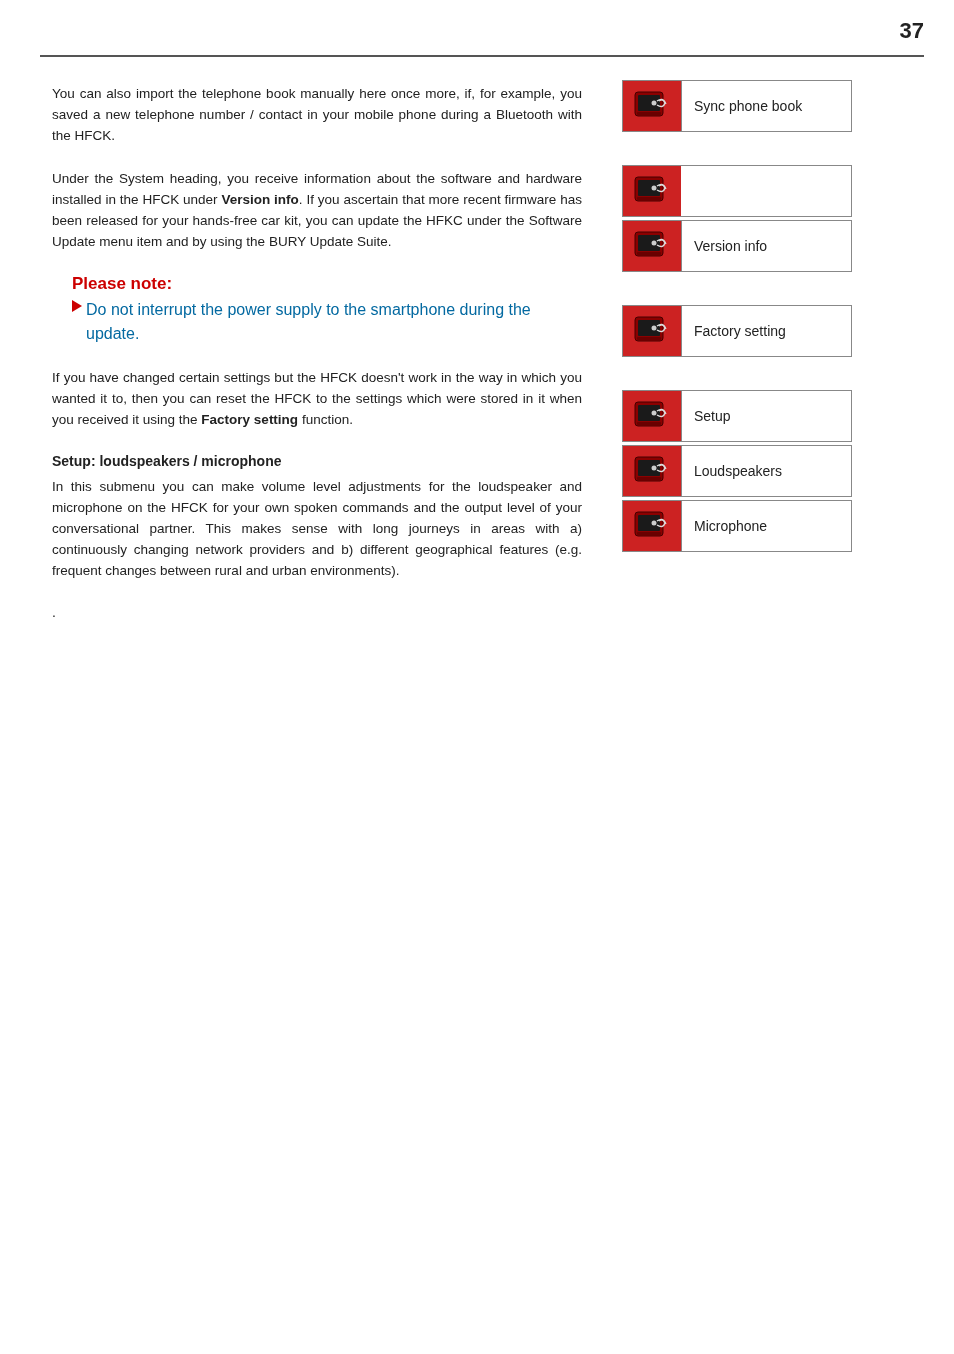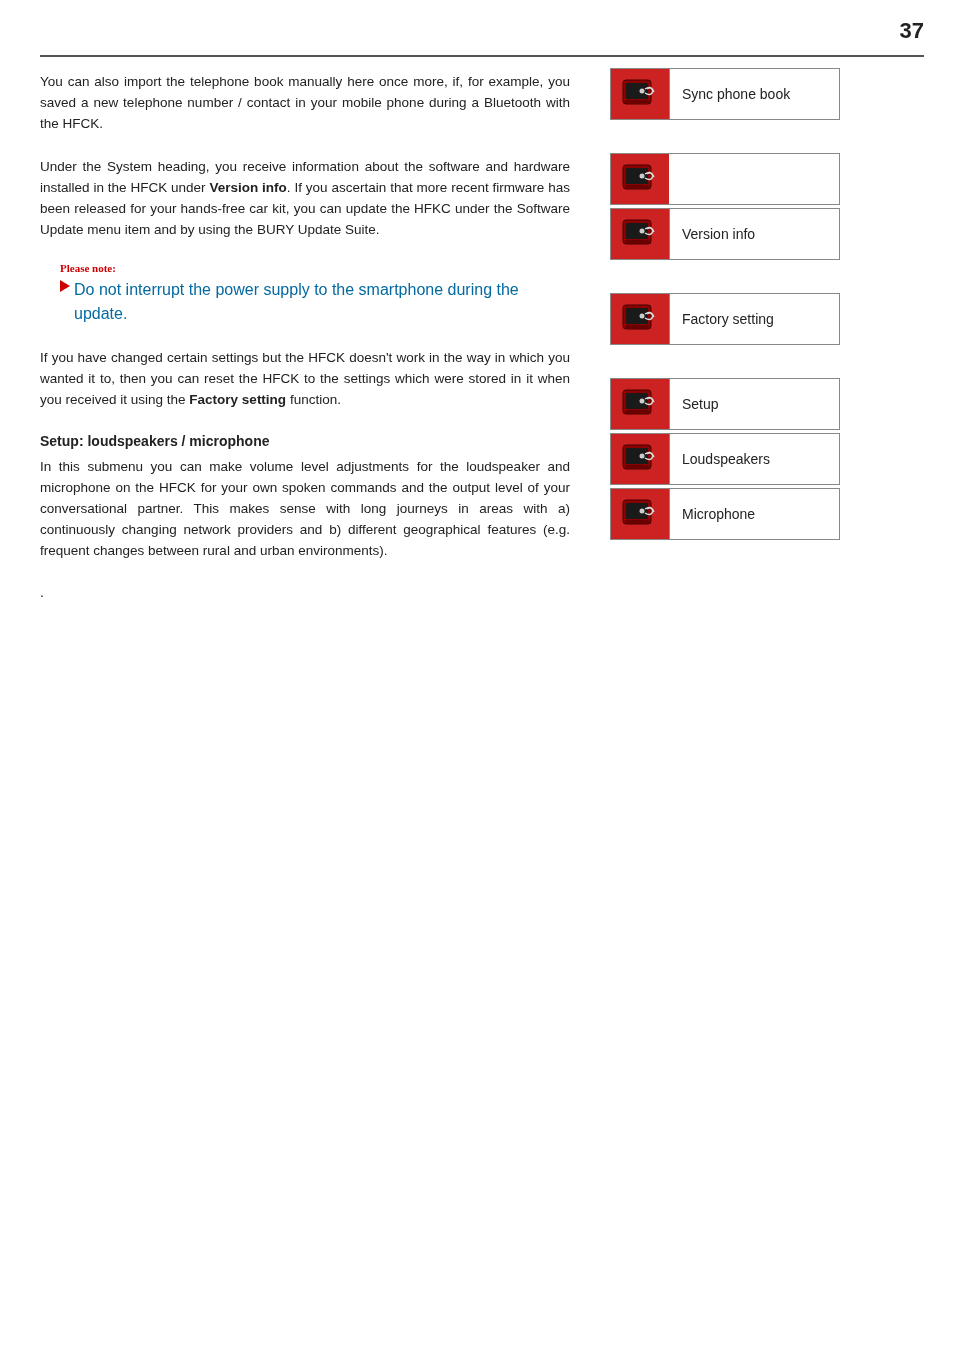--- a/index.html
+++ b/index.html
@@ -10,21 +10,21 @@
       color: #222;
       width: 954px;
       min-height: 1354px;
       position: relative;
     }
 
     .page-container {
       display: flex;
       width: 954px;
       min-height: 1354px;
-      padding: 0;
+      padding: 12px;
     }
 
     .left-column {
       flex: 1;
       padding: 30px 30px 30px 40px;
       max-width: 600px;
     }
 
     .right-column {
       width: 300px;
@@ -63,23 +63,22 @@
       text-align: justify;
     }
 
     .note-box {
       margin: 18px 0 22px 20px;
     }
 
     .note-title {
       color: #cc0000;
       font-weight: bold;
-      font-size: 11px;
+      font-size: 17px;
       margin-bottom: 4px;
-      font-family: Liberation Serif, serif;
     }
 
     .note-text {
       color: #0369a1;
       font-size: 16px;
       line-height: 1.5;
       display: flex;
       align-items: flex-start;
       gap: 4px;
     }

